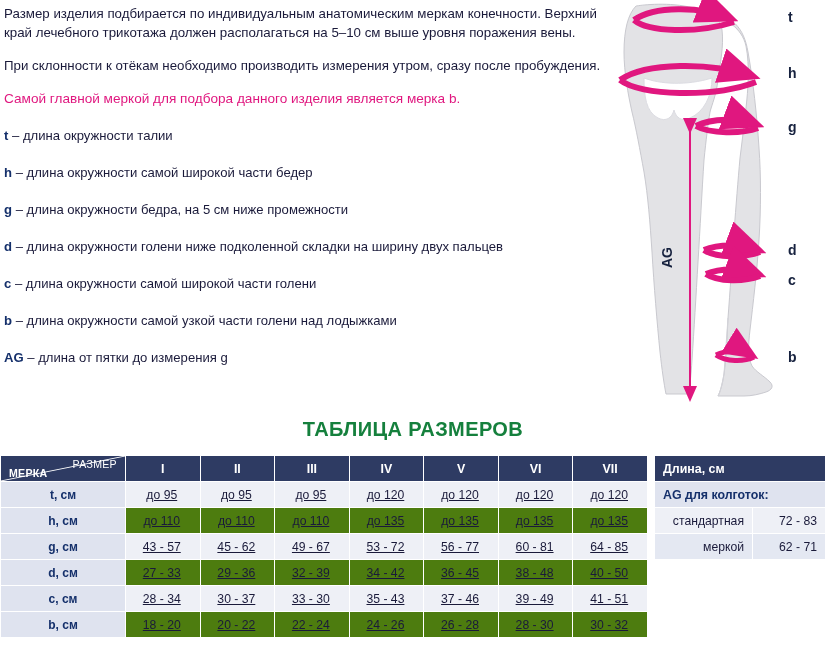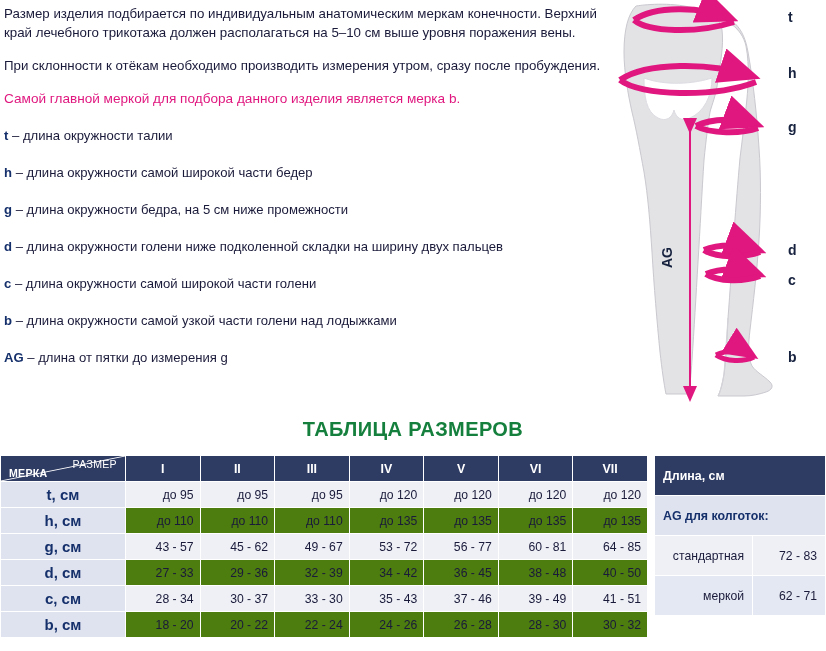--- a/index.html
+++ b/index.html
@@ -117,45 +117,46 @@
   .corner-cell .slash {
     position: absolute;
     left: 0; top: 0;
     width: 100%; height: 100%;
   }
   .row-head {
     background: #dfe3ef;
     color: #15306b;
     font-weight: bold;
     text-align: center;
-    font-size: 15px;
+    font-size: 12px;
     width: 112px;
   }
   .main-table tbody td.val {
     background: #eef0f6;
-    text-align: right;
+    text-align: center;
     color: #1a1a3a;
     padding-left: 4px;
+    text-decoration: underline;
   }
   .main-table tbody tr.alt td.val {
     background: #4d7c0f;
   }
   
   .side-table {
     position: absolute;
     left: 654px;
     top: 455px;
     width: 172px;
     border-collapse: collapse;
     font-size: 12.2px;
   }
   .side-table th, .side-table td {
     border: 1px solid #ffffff;
     height: 25px;
-    padding: 7px 8px;
+    padding: 0 8px;
   }
   .side-head {
     background: #2e3b63;
     color: #ffffff;
     font-weight: bold;
     text-align: left;
     font-size: 12.4px;
   }
   .side-sub {
     background: #dfe3ef;

